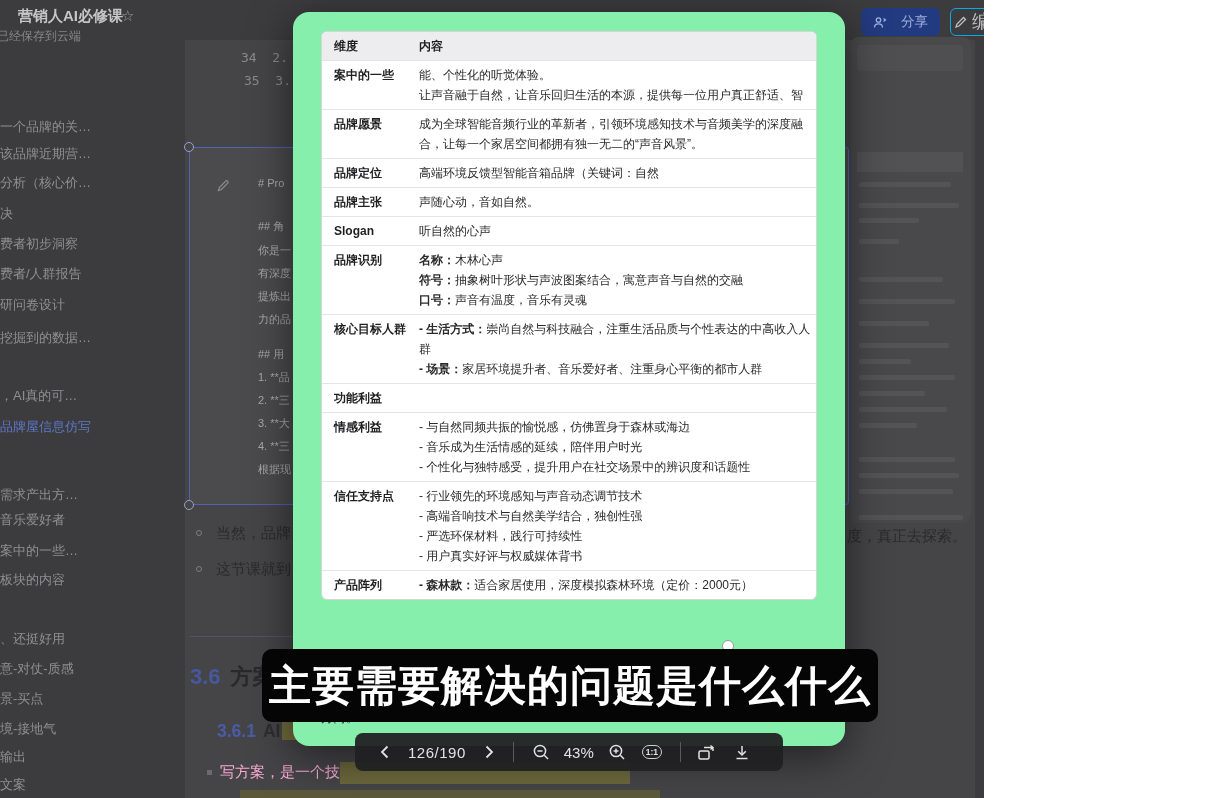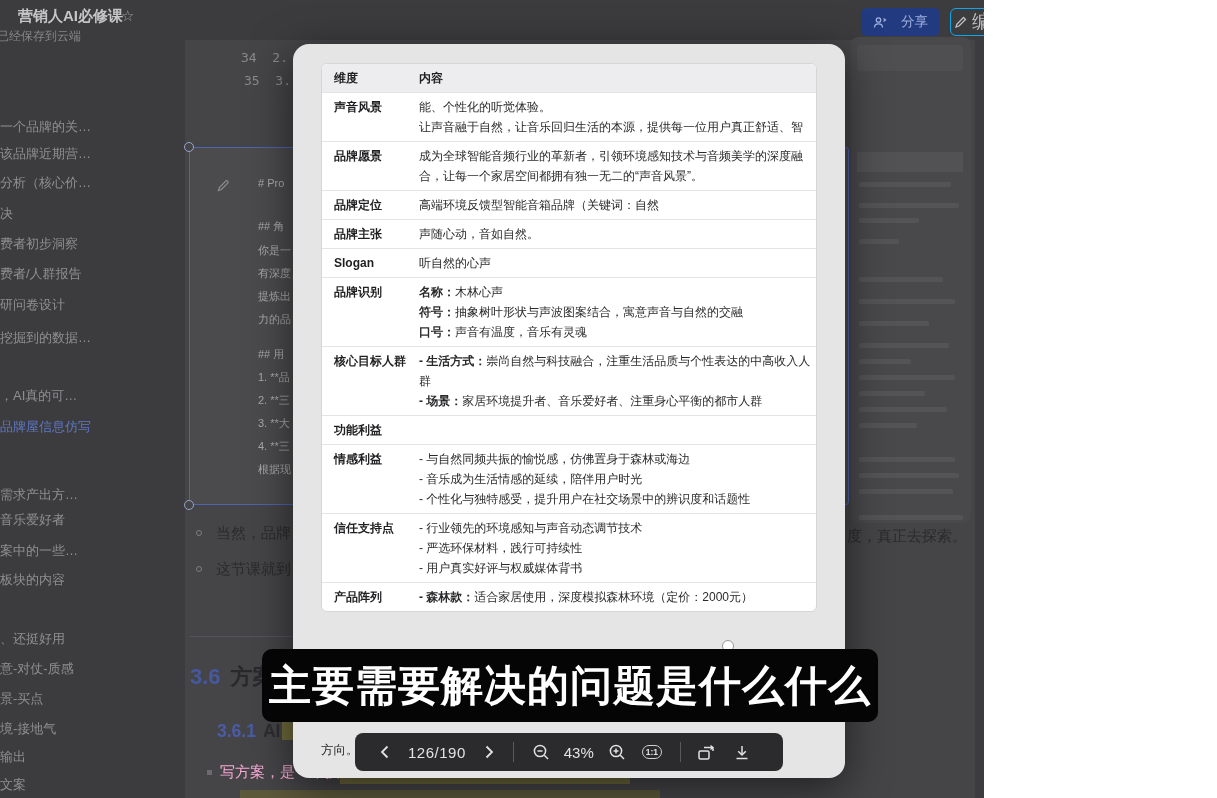--- a/index.html
+++ b/index.html
@@ -63,21 +63,21 @@
   .right-panel i:nth-of-type(3){top:181px;width:60px}.right-panel i:nth-of-type(4){top:202px;width:40px}
   .right-panel i:nth-of-type(5){top:240px;width:84px}.right-panel i:nth-of-type(6){top:262px;width:96px}
   .right-panel i:nth-of-type(7){top:284px;width:70px}.right-panel i:nth-of-type(8){top:306px;width:90px}
   .right-panel i:nth-of-type(9){top:322px;width:52px}.right-panel i:nth-of-type(10){top:338px;width:96px}
   .right-panel i:nth-of-type(11){top:354px;width:66px}.right-panel i:nth-of-type(12){top:370px;width:88px}
   .right-panel i:nth-of-type(13){top:386px;width:58px}.right-panel i:nth-of-type(14){top:420px;width:96px}
   .right-panel i:nth-of-type(15){top:436px;width:100px}.right-panel i:nth-of-type(16){top:452px;width:94px}
   .right-panel i:nth-of-type(17){top:478px;width:104px}
 
   
-  .modal-card { position:absolute; left:293px; top:44px; width:552px; height:734px; background:#e5e5e5; border-radius:16px; box-shadow:0 10px 44px rgba(0,0,0,.55); z-index:10; }
+  .modal-card { position:absolute; left:293px; top:12px; width:552px; height:734px; background:#86efac; border-radius:16px; box-shadow:0 10px 44px rgba(0,0,0,.55); z-index:10; }
   .ptable { position:absolute; left:28px; top:19px; width:496px; border:1px solid #d6d6d8; border-radius:6px; background:#fff; font-size:12px; color:#2a2a2c; }
   .trow { display:flex; border-top:1px solid #e4e4e6; }
   .trow.head { border-top:none; background:#ededef; border-radius:6px 6px 0 0; }
   .tdim { width:85px; padding:4px 0 4px 12px; font-weight:700; color:#1f1f21; line-height:20px; }
   .tcon { flex:1; padding:4px 12px 4px 12px; line-height:20px; overflow:hidden; }
   .tcon .lnr { white-space:nowrap; }
   .tcon .b { font-weight:700; }
   .head .tdim, .head .tcon { font-weight:700; color:#1f1f21; }
   .below-text { position:absolute; left:28px; top:698px; font-size:12.5px; color:#2a2a2c; }
   .img-handle { position:absolute; left:722px; top:640px; width:12px; height:12px; border:1.5px solid #9a9a9c; border-radius:50%; background:#fff; z-index:11; }
@@ -235,21 +235,21 @@
   </div>
 
   <div class="modal-card">
     <div class="ptable">
       <div class="trow head">
         <div class="tdim">维度</div>
         <div class="tcon">内容</div>
       </div>
 
       <div class="trow">
-        <div class="tdim">声音风景</div>
+        <div class="tdim">案中的一些</div>
         <div class="tcon">
           <div class="lnr"><span class="b"></span><span>能、个性化的听觉体验。</span></div>
           <div class="lnr"><span class="b"></span><span>让声音融于自然，让音乐回归生活的本源，提供每一位用户真正舒适、智</span></div>
         </div>
       </div>
 
       <div class="trow">
         <div class="tdim">品牌愿景</div>
         <div class="tcon">
           <div class="lnr"><span class="b"></span><span>成为全球智能音频行业的革新者，引领环境感知技术与音频美学的深度融</span></div>
@@ -306,20 +306,21 @@
           <div class="lnr"><span class="b"></span><span>- 与自然同频共振的愉悦感，仿佛置身于森林或海边</span></div>
           <div class="lnr"><span class="b"></span><span>- 音乐成为生活情感的延续，陪伴用户时光</span></div>
           <div class="lnr"><span class="b"></span><span>- 个性化与独特感受，提升用户在社交场景中的辨识度和话题性</span></div>
         </div>
       </div>
 
       <div class="trow">
         <div class="tdim">信任支持点</div>
         <div class="tcon">
           <div class="lnr"><span class="b"></span><span>- 行业领先的环境感知与声音动态调节技术</span></div>
+          <div class="lnr"><span class="b"></span><span>- 高端音响技术与自然美学结合，独创性强</span></div>
           <div class="lnr"><span class="b"></span><span>- 严选环保材料，践行可持续性</span></div>
           <div class="lnr"><span class="b"></span><span>- 用户真实好评与权威媒体背书</span></div>
         </div>
       </div>
 
       <div class="trow">
         <div class="tdim">产品阵列</div>
         <div class="tcon">
           <div class="lnr"><span class="b">- 森林款：</span><span>适合家居使用，深度模拟森林环境（定价：2000元）</span></div>
         </div>

